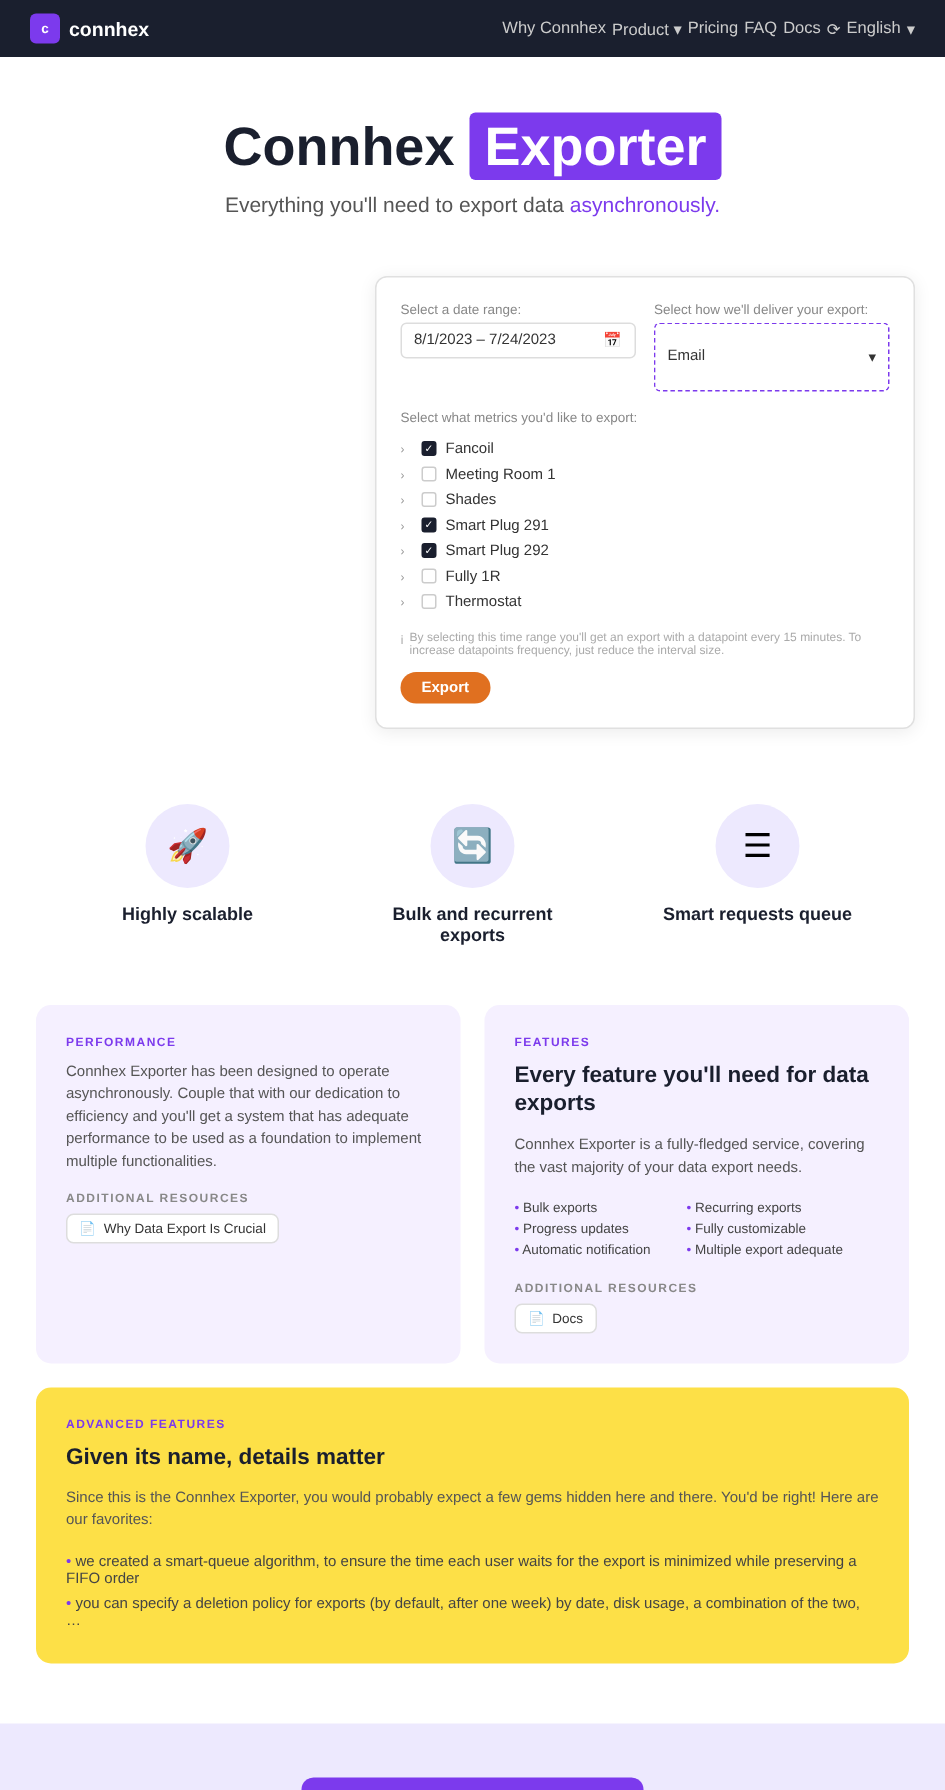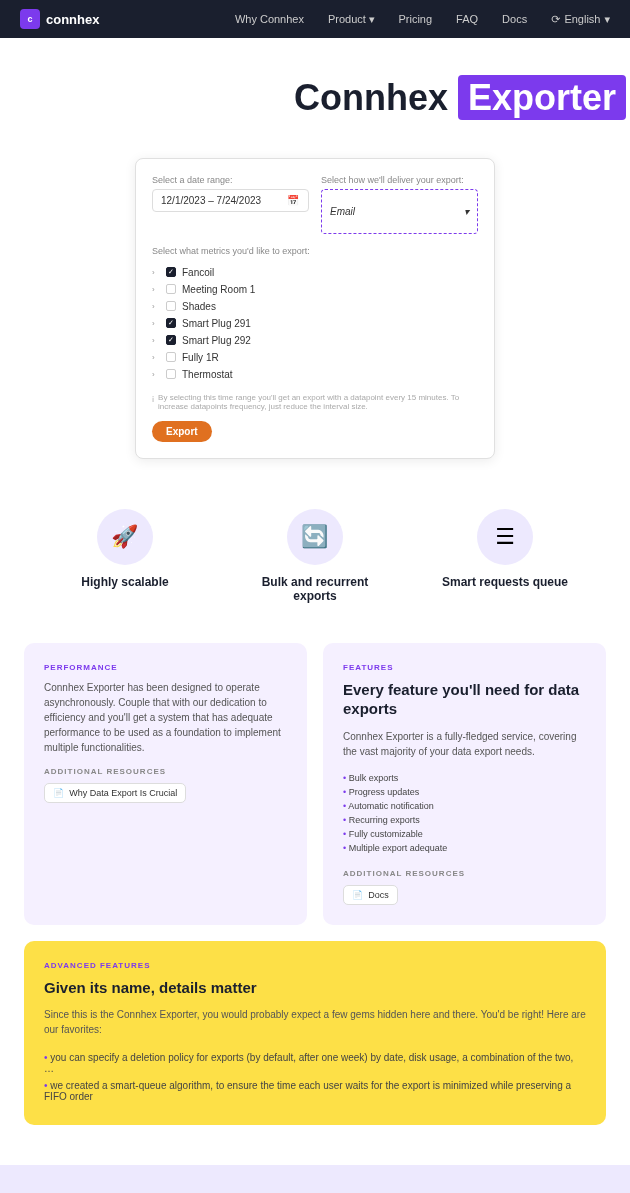--- a/index.html
+++ b/index.html
@@ -25,38 +25,38 @@
     .logo-icon {
       width: 20px; height: 20px;
       background: #7c3aed;
       border-radius: 4px;
       display: flex; align-items: center; justify-content: center;
       color: #fff; font-size: 9px; font-weight: bold;
     }
     .nav-links {
       display: flex;
       align-items: center;
-      gap: 24px;
+      gap: 4px;
     }
     .nav-links a {
       color: #ccc;
       text-decoration: none;
       font-size: 11px;
     }
     .nav-lang {
       display: flex;
       align-items: center;
       gap: 4px;
       color: #ccc;
       font-size: 11px;
     }
 
     
     .hero {
-      text-align: right;
+      text-align: center;
       padding: 40px 4px 20px;
     }
     .hero h1 {
       font-size: 36px;
       font-weight: 800;
       color: #1a1f2e;
       line-height: 1.1;
     }
     .hero h1 .highlight {
       background: #7c3aed;
@@ -69,21 +69,21 @@
       color: #555;
       font-size: 14px;
     }
     .hero p .async-link {
       color: #7c3aed;
     }
 
     
     .demo-container {
       display: flex;
-      justify-content: center;
+      justify-content: flex-end;
       padding: 20px 20px 30px;
     }
     .demo-box {
       background: #fff;
       border: 1px solid #e0e0e0;
       border-radius: 8px;
       width: 360px;
       padding: 16px;
       box-shadow: 0 2px 12px rgba(0,0,0,0.08);
     }
@@ -115,21 +115,20 @@
     .demo-select {
       border: 1px dashed #7c3aed;
       border-radius: 4px;
       padding: 16px 8px;
       font-size: 10px;
       color: #333;
       width: 100%;
       display: flex;
       align-items: center;
       justify-content: space-between;
-      font-style: italic;
     }
     .metrics-label {
       font-size: 9px;
       color: #888;
       margin-bottom: 8px;
     }
     .metric-item {
       display: flex;
       align-items: center;
       gap: 6px;
@@ -241,22 +240,22 @@
       line-height: 1.3;
     }
     .card p {
       font-size: 10px;
       color: #555;
       line-height: 1.5;
       margin-bottom: 12px;
     }
     .card-bullets {
       display: flex;
+      gap: 24px;
       margin-bottom: 14px;
-      flex-direction: column;
     }
     .bullet-col ul {
       list-style: none;
     }
     .bullet-col ul li {
       font-size: 9px;
       color: #444;
       padding: 2px 0;
     }
     .bullet-col ul li::before {
@@ -330,29 +329,32 @@
       <span>English</span> ▾
     </div>
   </div>
 </nav>
 
 <section class="hero">
   <h1>
     <span>Connhex</span>
     <span class="highlight">Exporter</span>
   </h1>
+  <p>
+    <span>Everything you'll need to export data </span><span class="async-link">asynchronously.</span>
+  </p>
 </section>
 
 <div class="demo-container">
   <div class="demo-box">
     <div class="demo-row">
       <div class="demo-field">
         <label>Select a date range:</label>
         <div class="demo-input">
-          <span>12/1/2023 – 7/24/2023</span>
+          <span>8/1/2023 – 7/24/2023</span>
           <span>📅</span>
         </div>
       </div>
       <div class="demo-field">
         <label>Select how we'll deliver your export:</label>
         <div class="demo-select">
           <span>Email</span>
           <span>▾</span>
         </div>
       </div>
@@ -458,24 +460,24 @@
       </a>
     </div>
   </div>
 
   <div class="card card-full">
     <div class="card-tag">ADVANCED FEATURES</div>
     <h3>Given its name, details matter</h3>
     <p>Since this is the Connhex Exporter, you would probably expect a few gems hidden here and there. You'd be right! Here are our favorites:</p>
     <ul style="list-style:none; padding-left:0;">
       <li style="font-size:10px; color:#444; padding:3px 0;">
-        <span style="color:#7c3aed;">• </span><span>you can specify a deletion policy for exports (by default, after one week) by date, disk usage, a combination of the two, …</span>
+        <span style="color:#7c3aed;">• </span><span>we created a smart-queue algorithm, to ensure the time each user waits for the export is minimized while preserving a FIFO order</span>
       </li>
       <li style="font-size:10px; color:#444; padding:3px 0;">
-        <span style="color:#7c3aed;">• </span><span>we created a smart-queue algorithm, to ensure the time each user waits for the export is minimized while preserving a FIFO order</span>
+        <span style="color:#7c3aed;">• </span><span>you can specify a deletion policy for exports (by default, after one week) by date, disk usage, a combination of the two, …</span>
       </li>
     </ul>
   </div>
 </div>
 
 <div class="cta-section">
   <button class="cta-btn">See plans and pricing</button>
 </div>
 
 </body></html>

